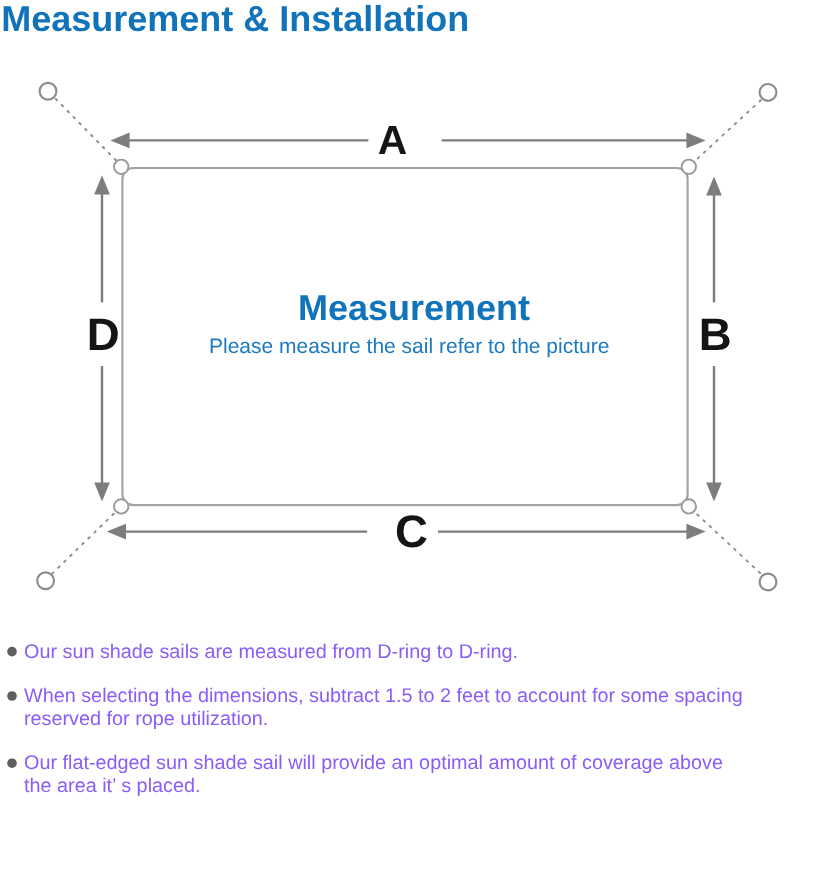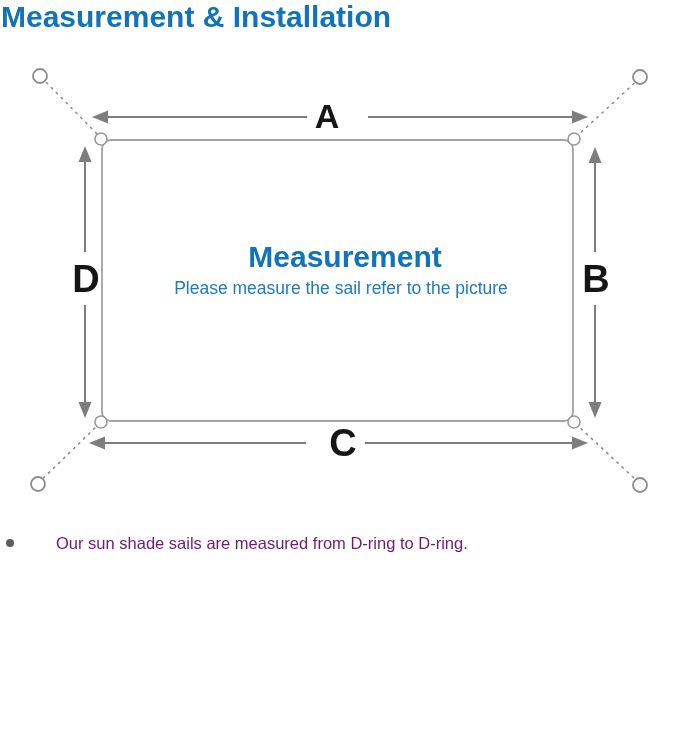--- a/index.html
+++ b/index.html
@@ -61,23 +61,22 @@
   .dot {
     width: 8px; height: 8px;
     border-radius: 50%;
     background: #5e5e5e;
     flex-shrink: 0;
     margin-top: 5px;
   }
   .note-text {
     font-size: 16.5px;
     line-height: 19px;
-    color: #701a75;
+    color: #8b5cf6;
     white-space: pre-line;
-    margin-left: 36px;
   }
 </style>
 </head>
 <body>
 
 <div class="page">
 
   <h1 class="page-title">Measurement &amp; Installation</h1>
 
   <div class="diagram-wrap">
@@ -142,15 +141,25 @@
       <text class="center-heading" x="345" y="207">Measurement</text>
       <text class="center-subtitle" x="341" y="234">Please measure the sail refer to the picture</text>
     </svg>
   </div>
 
   <ul class="notes">
     <li>
       <span class="dot"></span>
       <span class="note-text">Our sun shade sails are measured from D-ring to D-ring.</span>
     </li>
+    <li>
+      <span class="dot"></span>
+      <span class="note-text">When selecting the dimensions, subtract 1.5 to 2 feet to account for some spacing
+reserved for rope utilization.</span>
+    </li>
+    <li>
+      <span class="dot"></span>
+      <span class="note-text">Our flat-edged sun shade sail will provide an optimal amount of coverage above
+the area it’ s placed.</span>
+    </li>
   </ul>
 
 </div>
 
 </body></html>

